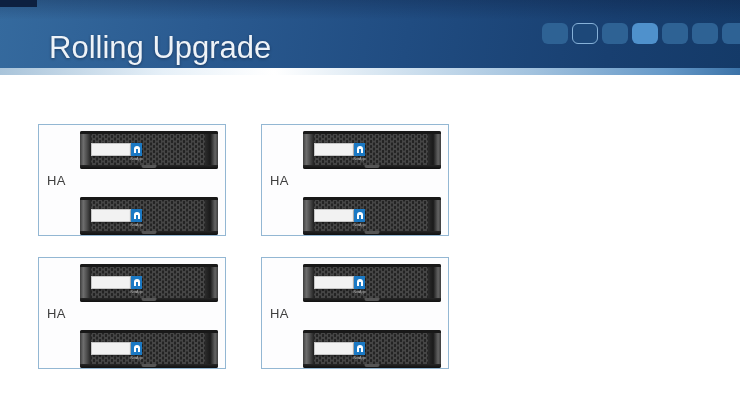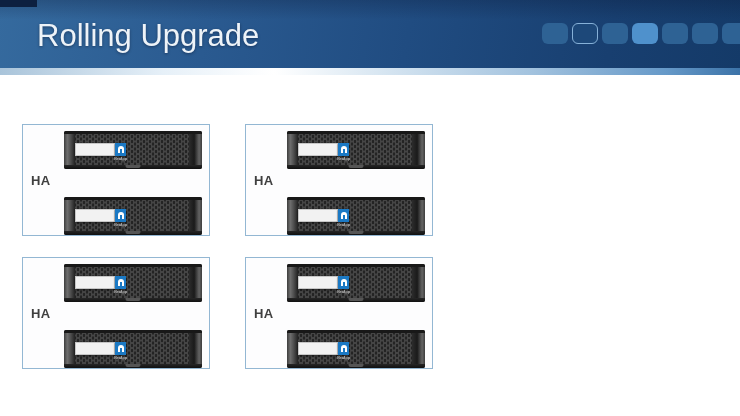--- a/index.html
+++ b/index.html
@@ -14,33 +14,33 @@
     background:
       linear-gradient(180deg, rgba(8,20,48,.25) 0%, rgba(8,20,48,0) 26%),
       linear-gradient(100deg,#356a9e 0%,#2a5a90 28%,#204c81 55%,#183f70 82%,#143a68 100%);
   }
   .hdr-band{
     position:absolute;left:0;right:0;bottom:0;height:7px;
     background:linear-gradient(90deg,#a9c4da 0%,#e6f0f8 22%,#ffffff 37%,#d6e5f1 52%,#a2c2de 72%,#6699c8 90%,#3c73a8 100%);
   }
   .corner-bar{position:absolute;top:0;left:0;width:37px;height:7px;background:#0d2040;}
   .title{
-    position:absolute;left:33px;top:15px;margin:4px;
+    position:absolute;left:33px;top:15px;margin:16px;
     font-size:31px;line-height:1.1;font-weight:400;color:#eef3f8;
     text-shadow:0 1px 3px rgba(0,0,20,.4);letter-spacing:0;
   }
   .squares{position:absolute;left:542px;top:23px;display:flex;gap:4px;}
   .sq{box-sizing:border-box;width:26px;height:21px;border-radius:6px;background:#2e6294;flex:0 0 auto;}
   .sq.active{background:#4f91cc;}
   .sq.outlined{background:#1d4879;border:1px solid #86b1d8;}
 
   
   .grid{
     display:grid;grid-template-columns:188px 188px;
-    column-gap:35px;row-gap:21px;margin:49px 0 0 22px;font-weight:bold;
+    column-gap:35px;row-gap:21px;margin:49px 0 0 38px;
   }
   .ha-box{
     box-sizing:border-box;width:188px;height:112px;position:relative;
     border:1px solid #93b7d3;background:#fdfdfe;
   }
   .ha-label{
     position:absolute;left:8px;top:50%;transform:translateY(-50%);
     font-size:13px;color:#3f3f3f;letter-spacing:.4px;
   }
   .units{position:absolute;left:41px;top:6px;display:flex;flex-direction:column;gap:28px;}

